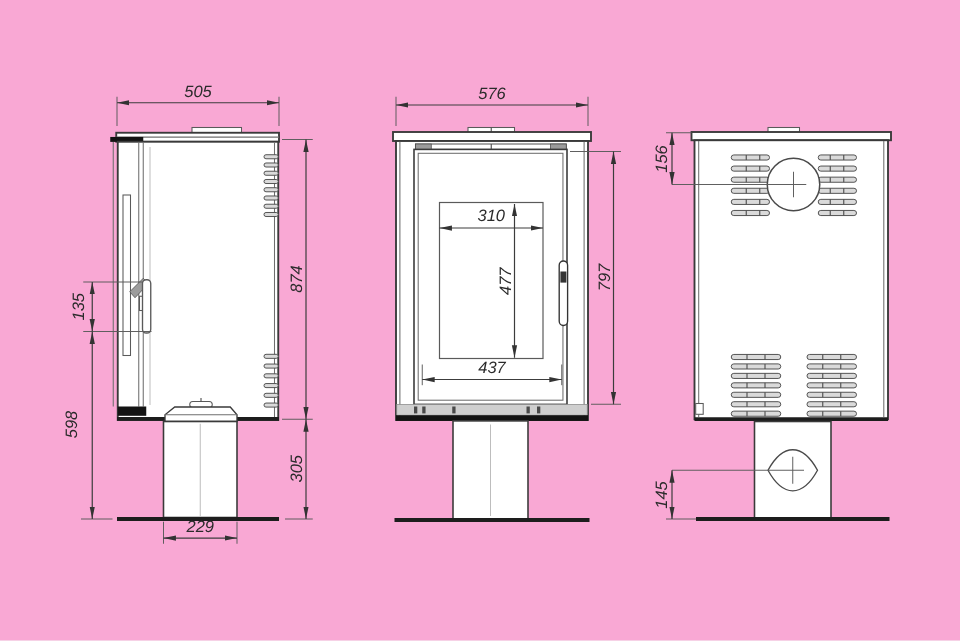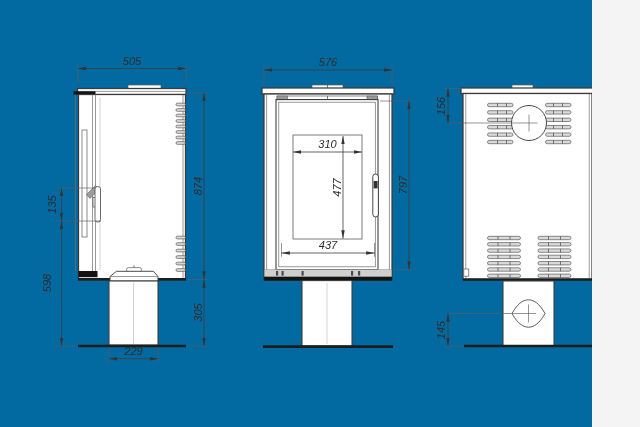--- a/index.html
+++ b/index.html
@@ -1,17 +1,17 @@
 <!DOCTYPE html>
 <html><head>
 <meta charset="utf-8">
 <style>
   html,body { margin:0; padding:0; background:#f4f4f4; }
   .canvas {
-    position:relative; width:592px; height:427px; background:#0369a1;
+    position:relative; width:640px; height:427px; background:#f9a8d4;
     font-family:"Liberation Sans", sans-serif; overflow:hidden;
   }
   svg { display:block; }
   .olf  { stroke:#3a3a3a; stroke-width:1.25; fill:#ffffff; }
   .ol2  { stroke:#3a3a3a; stroke-width:1.05; fill:#ffffff; }
   .thin { stroke:#6e6e6e; stroke-width:0.7; fill:none; }
   .thinf{ stroke:#5a5a5a; stroke-width:0.7; fill:#ffffff; }
   .hid  { stroke:#b5b5b5; stroke-width:0.6; fill:none; }
   .thick{ stroke:#1d1d1d; stroke-width:2.7; fill:none; }
   .blk  { fill:#131313; stroke:none; }

